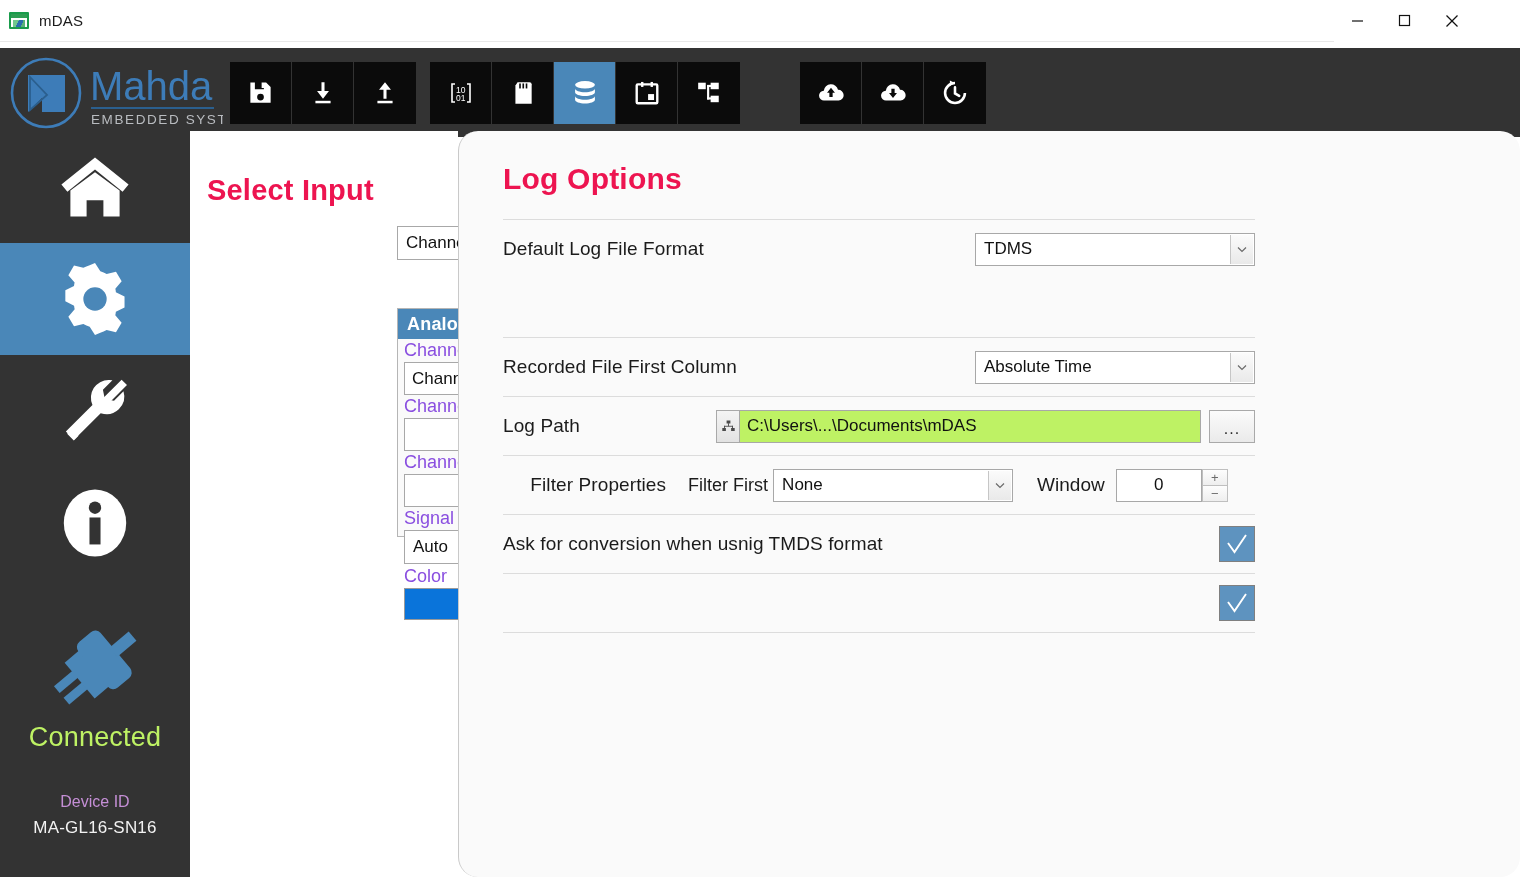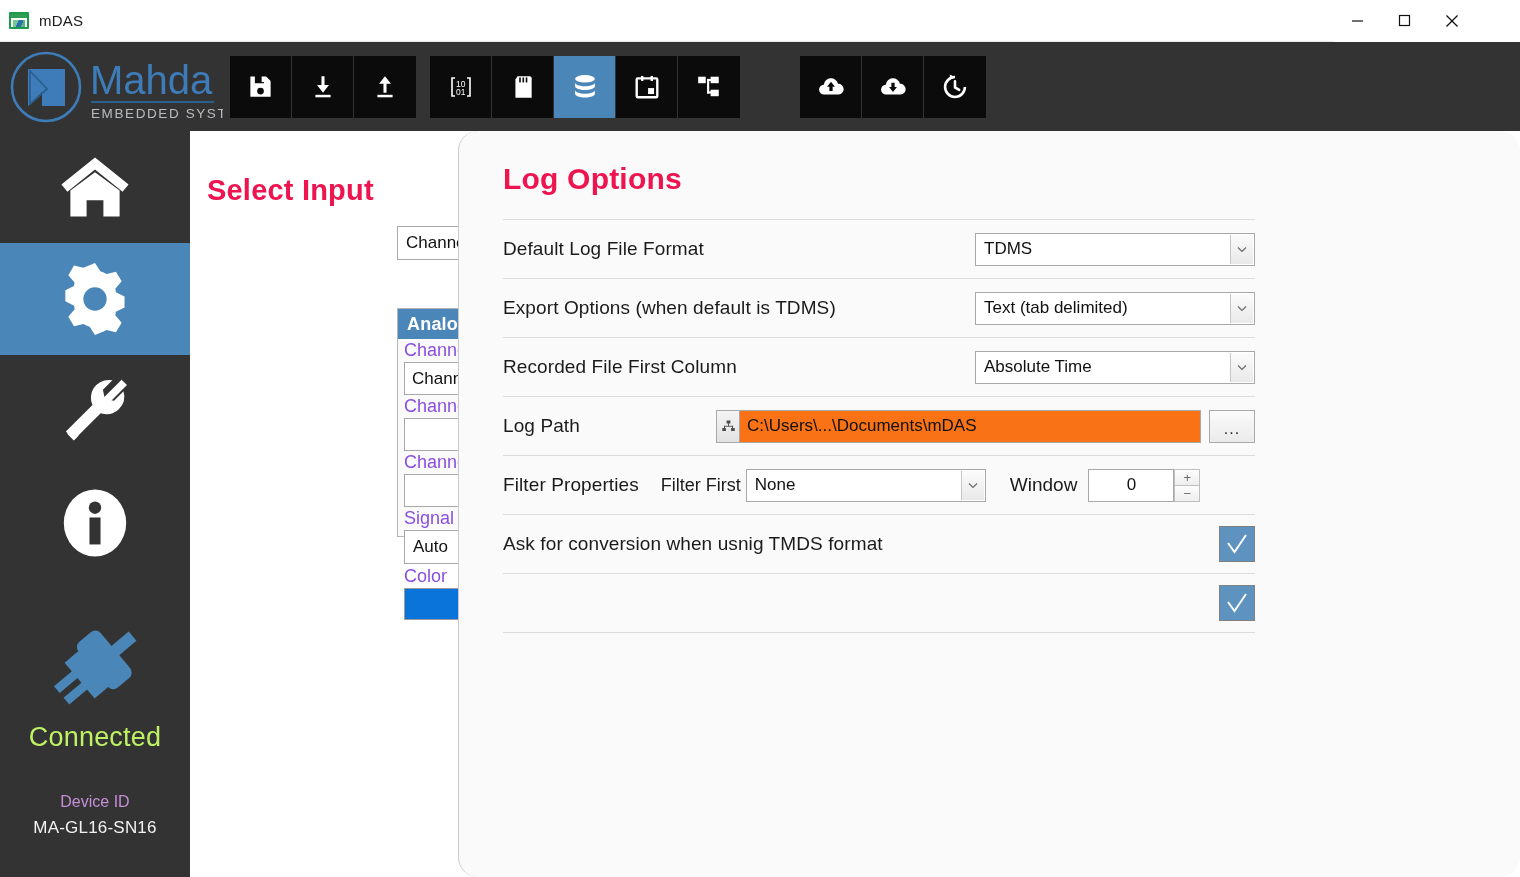--- a/index.html
+++ b/index.html
@@ -32,21 +32,21 @@
   #app-title { font-size: 15px; color: #1b1b1b; letter-spacing: .2px; }
   #winbtns { margin-left: auto; display: flex; height: 42px; }
   .winbtn {
     width: 47px; height: 42px; display: flex; align-items: center; justify-content: center;
     background: #ffffff;
   }
   .winbtn svg { display: block; }
 
   
   #toolbar {
-    position: absolute; left: 0; top: 42px; width: 1520px; height: 89px;
+    position: absolute; left: 0; top: 48px; width: 1520px; height: 89px;
     background: #333333;
     display: flex; align-items: center;
   }
   #logo { width: 230px; height: 89px; position: relative; flex: none; }
   #logo svg { position: absolute; left: 8px; top: 6px; }
 
   .tgroup { display: flex; background: #8b5cf6; margin-left: 14px; }
   .tgroup.g1 { margin-left: 0px; }
   .tbtn {
     width: 62px; height: 62px; background: #0b0b0b;
@@ -146,21 +146,21 @@
     position: absolute; left: 458px; top: 131px; width: 1062px; height: 746px;
     background: #fafafa; border-left: 1px solid #c9c9c9; border-radius: 20px;
   }
   #log-options-title {
     position: absolute; left: 44px; top: 31px;
     font-size: 30px; color: #ed1450; font-weight: bold; letter-spacing: .2px;
   }
   .opt-row {
     position: absolute; left: 44px; width: 752px; height: 59px;
     border-top: 1px solid #dcdcdc;
-    display: flex; align-items: center;
+    display: flex; align-items: center; justify-content: center;
   }
   .opt-label { font-size: 19px; color: #1b1b1b; letter-spacing: .1px; }
   .opt-ctrl { margin-left: auto; }
   .mcombo {
     position: relative; background: #ffffff; border: 1px solid #a8a8a8;
     height: 33px; display: flex; align-items: center;
   }
   .mcombo .cval { padding-left: 8px; font-size: 17px; color: #111; }
   .mcombo .carrow {
     position: absolute; right: 1px; top: 1px; bottom: 1px; width: 23px;
@@ -179,21 +179,21 @@
     position: absolute; left: 44px; top: 501px; width: 752px;
     border-top: 1px solid #dcdcdc; height: 1px;
   }
 
   .net-btn {
     width: 23px; height: 33px; background: linear-gradient(#f4f4f4,#e2e2e2);
     border: 1px solid #a9a9a9; border-right: none;
     display: flex; align-items: center; justify-content: center;
   }
   #logpath-field {
-    width: 462px; height: 33px; border: 1px solid #a8a8a8; background: #f97316;
+    width: 462px; height: 33px; border: 1px solid #a8a8a8; background: #bef264;
     display: flex; align-items: center; padding-left: 7px;
     font-size: 17px; color: #111;
   }
   #browse-btn {
     width: 46px; height: 33px; margin-left: 8px;
     border: 1px solid #a9a9a9; background: linear-gradient(#fbfbfb,#eaeaea);
     display: flex; align-items: flex-end; justify-content: center;
     font-size: 16px; color: #2a2a2a; padding-bottom: 4px; letter-spacing: 1px;
   }
   #filtertype-label { font-size: 18px; color: #1b1b1b; margin-left: 22px; }
@@ -461,31 +461,20 @@
     <div class="opt-ctrl mcombo" style="width:280px">
       <span class="cval">TDMS</span>
       <span class="carrow">
         <svg width="10" height="7" viewBox="0 0 10 7">
             <path d="M1 1.5 L5 5.5 L9 1.5" fill="none" stroke="#6a6a6a" stroke-width="1.2"></path>
           </svg>
       </span>
     </div>
   </div>
 
-  <div class="opt-row" id="row-export">
-    <span class="opt-label">Export Options (when default is TDMS)</span>
-    <div class="opt-ctrl mcombo" style="width:280px">
-      <span class="cval">Text (tab delimited)</span>
-      <span class="carrow">
-        <svg width="10" height="7" viewBox="0 0 10 7">
-            <path d="M1 1.5 L5 5.5 L9 1.5" fill="none" stroke="#6a6a6a" stroke-width="1.2"></path>
-          </svg>
-      </span>
-    </div>
-  </div>
 
   <div class="opt-row" id="row-first">
     <span class="opt-label">Recorded File First Column</span>
     <div class="opt-ctrl mcombo" style="width:280px">
       <span class="cval">Absolute Time</span>
       <span class="carrow">
         <svg width="10" height="7" viewBox="0 0 10 7">
             <path d="M1 1.5 L5 5.5 L9 1.5" fill="none" stroke="#6a6a6a" stroke-width="1.2"></path>
           </svg>
       </span>

